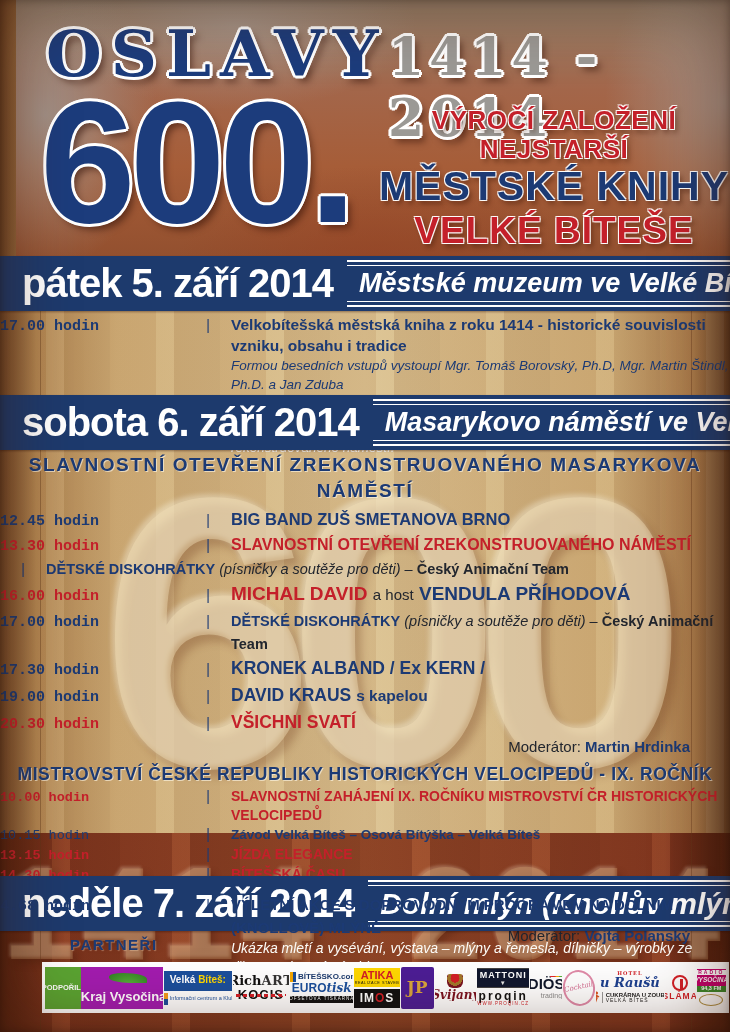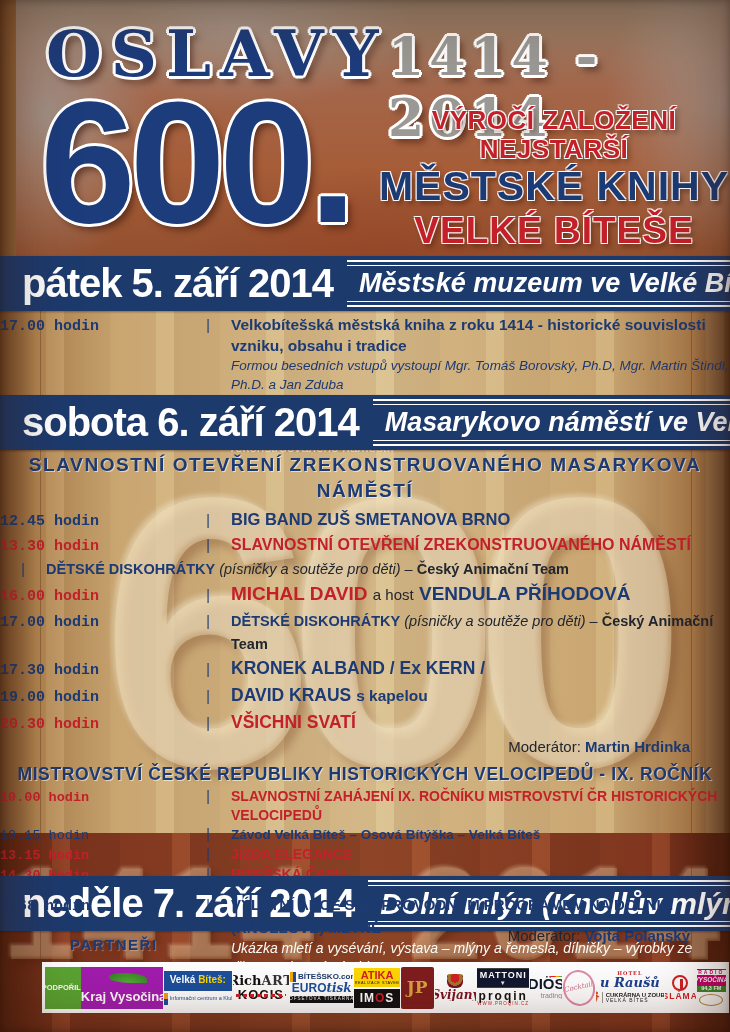--- a/index.html
+++ b/index.html
@@ -127,21 +127,21 @@
      linear-gradient(90deg,#e4262b 33%,#f7a800 33% 66%,#1b4f9c 66%);}
   .eurotisk{font-size:12px;font-weight:bold;color:#1b4f9c;}
   .eurotisk .tisk{font-style:italic;font-family:"DejaVu Serif",serif;}
   .eurotisk-sub{background:#111;color:#fff;font-size:4.5px;letter-spacing:1px;padding:1px 4px;margin-top:1px;}
   .atika{background:#ffd800;width:52px;height:19px;display:flex;flex-direction:column;align-items:center;justify-content:center;}
   .atika .a1{color:#d21f26;font-weight:bold;font-size:11px;line-height:1;}
   .atika .a2{color:#111;font-size:3.8px;letter-spacing:.5px;}
   .imos{background:#111;color:#fff;font-size:12px;font-weight:bold;letter-spacing:1px;
     width:52px;height:19px;display:flex;align-items:center;justify-content:center;margin-top:2px;}
   .imos .rd{color:#d21f26;}
-  .jp{background:#7f1d1d;color:#d9a43c;font-family:"DejaVu Serif",serif;font-size:17px;font-weight:bold;
+  .jp{background:#4c1d95;color:#d9a43c;font-family:"DejaVu Serif",serif;font-size:17px;font-weight:bold;
     width:38px;height:42px;display:flex;align-items:center;justify-content:center;border-radius:2px;}
   .svijany{font-family:"DejaVu Serif",serif;font-style:italic;font-weight:bold;font-size:12px;color:#7a1220;}
   .svijany-crest{width:16px;height:14px;background:
      radial-gradient(circle at 50% 30%, #d21f26 35%, #a3752a 36% 60%, #7a1220 61%);
      border-radius:3px 3px 6px 6px;margin-bottom:1px;}
   .mattoni{background:#10172e;color:#fff;width:60px;height:20px;display:flex;flex-direction:column;
     align-items:center;justify-content:center;font-size:9px;font-weight:bold;letter-spacing:1px;
     border:1px solid #444;}
   .mattoni .eagle{font-size:6px;line-height:4px;color:#e8e8e8;}
   .proqin{font-size:12px;font-weight:bold;color:#111;letter-spacing:2px;margin-top:2px;}

